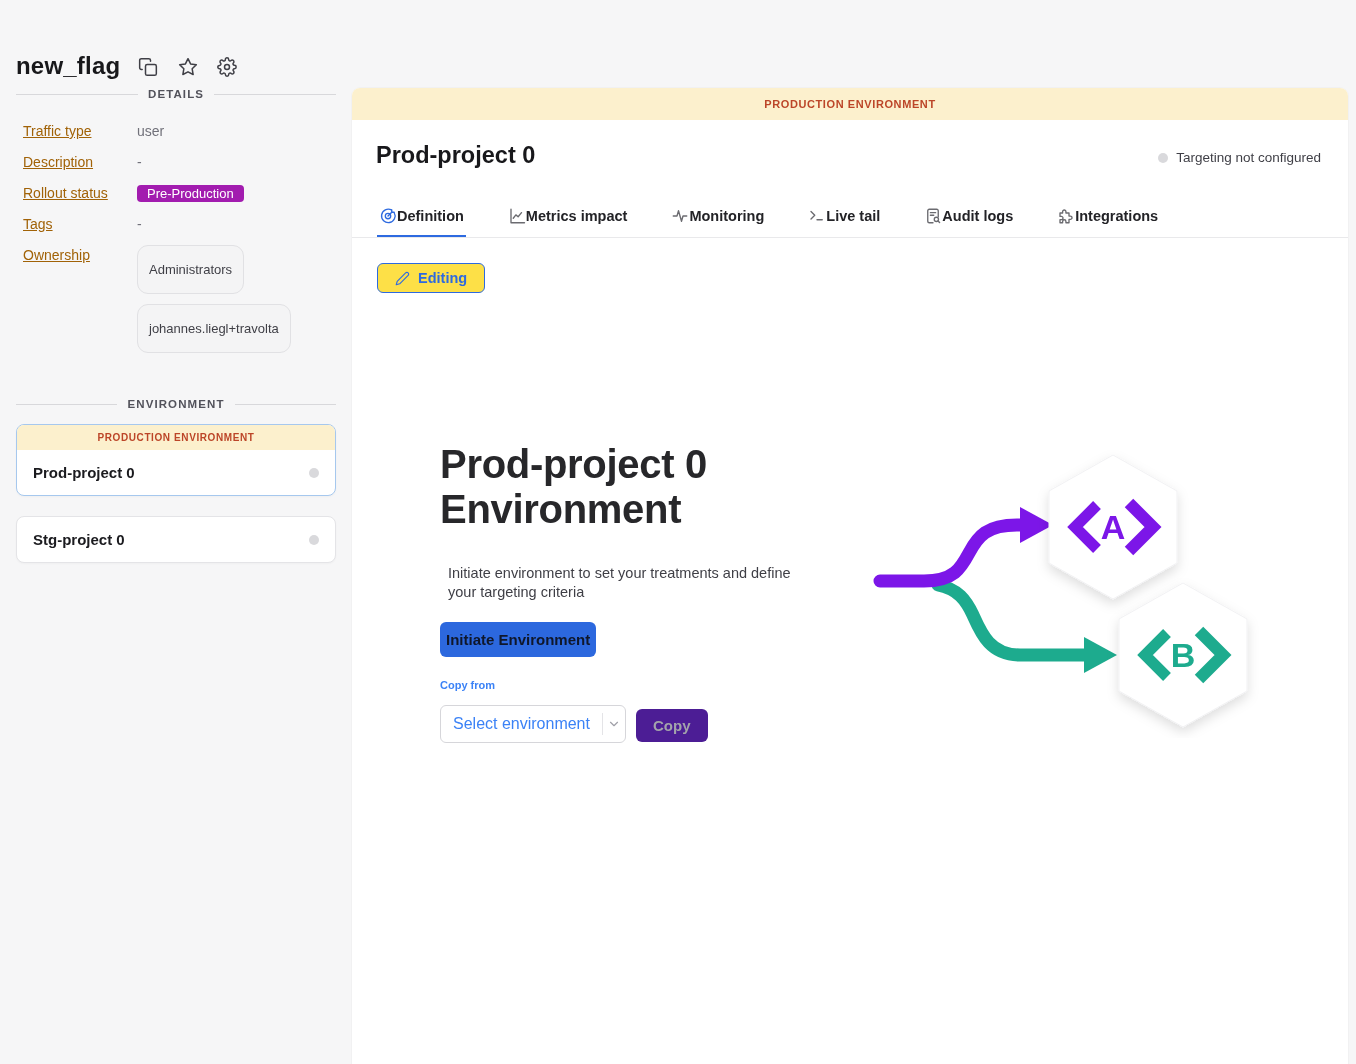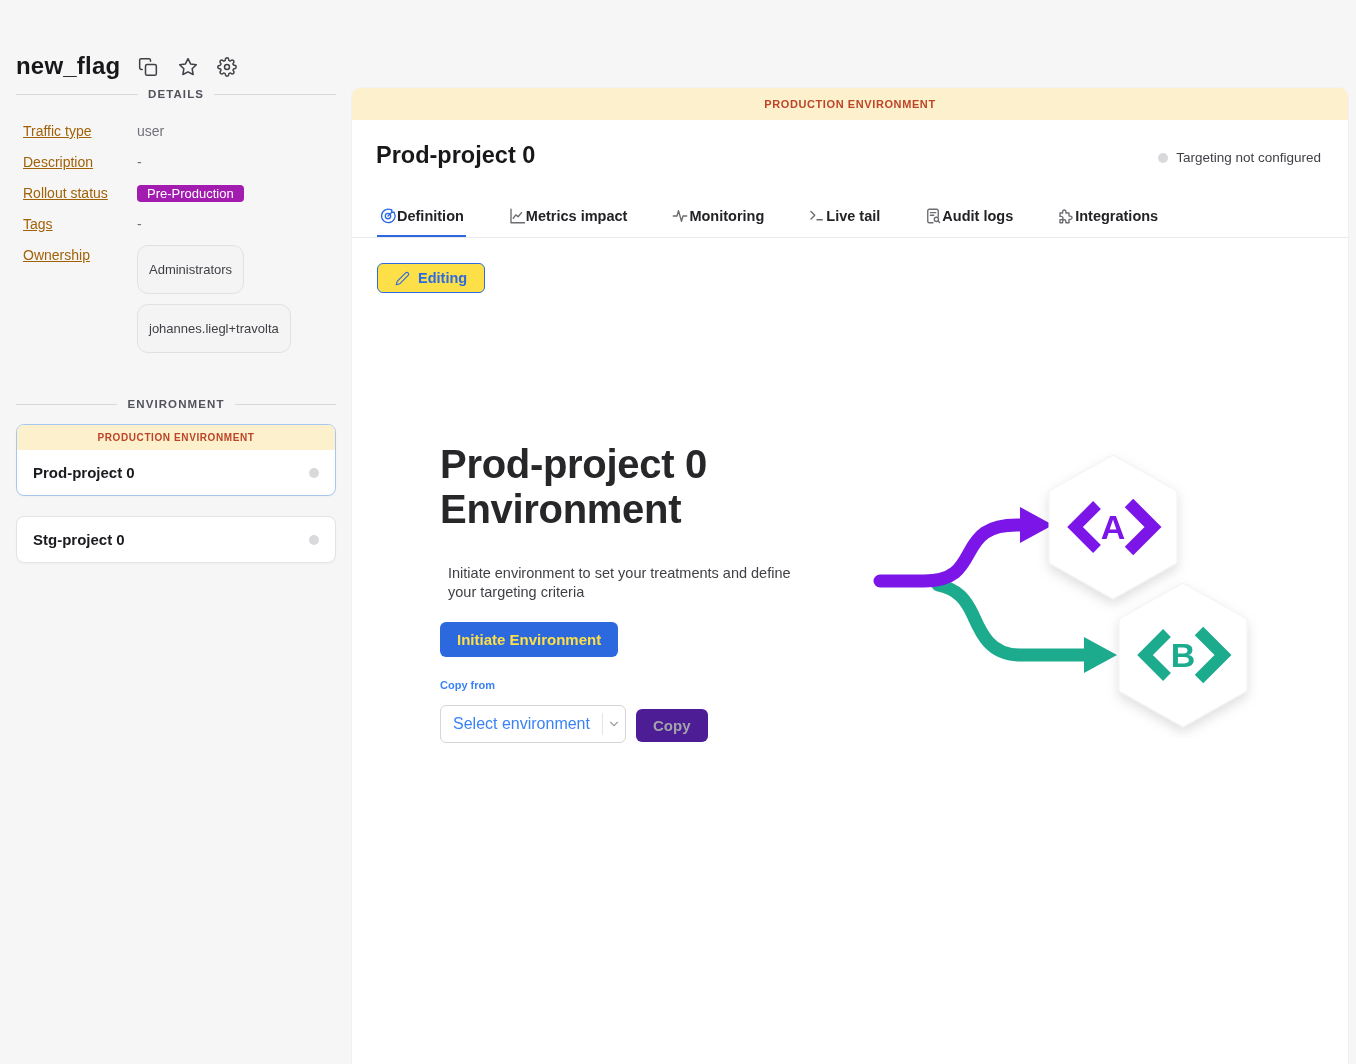--- a/index.html
+++ b/index.html
@@ -58,22 +58,22 @@
   .tab-icon svg { width:100%; height:100%; stroke:currentColor; fill:none; stroke-width:1.8; stroke-linecap:round; stroke-linejoin:round; }
 
   .content { position:relative; height:calc(100% - 150px); }
   .editing-btn { position:absolute; left:25px; top:25px; display:inline-flex; align-items:center; gap:8px;
     background:#fde047; border:1.5px solid #2d6ae0; color:#2d6ae0; font-family:inherit; font-size:14.5px; font-weight:600;
     padding:6px 17px; border-radius:6px; cursor:pointer; }
   .editing-btn svg { width:15px; height:15px; stroke:currentColor; fill:none; stroke-width:1.8; stroke-linecap:round; stroke-linejoin:round; }
 
   .empty-heading { position:absolute; left:88px; top:204px; font-size:40px; font-weight:700; color:#27272a; line-height:1.13; letter-spacing:-.3px; }
   .empty-desc { position:absolute; left:88px; top:326px; width:372px; font-size:14.5px; line-height:1.32; color:#3f3f46;margin-left:8px; }
-  .initiate-btn { position:absolute; left:88px; top:384px; background:#2c68de; color:#fde047; border:none; font-family:inherit;
-    font-size:15px; font-weight:600; padding:9px 17px; border-radius:6px; cursor:pointer; }
+  .initiate-btn { position:absolute; left:88px; top:384px; background:#2c68de; color:#0f172a; border:none; font-family:inherit;
+    font-size:15px; font-weight:600; padding:9px 6px; border-radius:6px; cursor:pointer; }
   .copy-from-label { position:absolute; left:88px; top:441px; font-size:11px; font-weight:700; color:#3b82f6; }
   .env-select { position:absolute; left:88px; top:467px; width:186px; height:38px; border:1px solid #d6d6da; border-radius:6px;
     background:#fff; display:flex; align-items:center; cursor:pointer; }
   .env-select .placeholder { flex:1; padding:0 12px; font-size:16px; color:#3b82f6; white-space:nowrap; }
   .env-select .sel-divider { width:1px; height:22px; background:#e4e4e7; }
   .env-select .chev { width:34px; display:flex; align-items:center; justify-content:center; color:#a0a0a8; }
   .env-select .chev svg { width:14px; height:14px; stroke:currentColor; fill:none; stroke-width:2; stroke-linecap:round; stroke-linejoin:round; }
   .copy-btn { position:absolute; left:284px; top:471px; background:#4c1d95; color:#a3a3ab; border:none; font-family:inherit;
     font-size:15px; font-weight:600; padding:8px 17px; border-radius:6px; cursor:default; }
 

